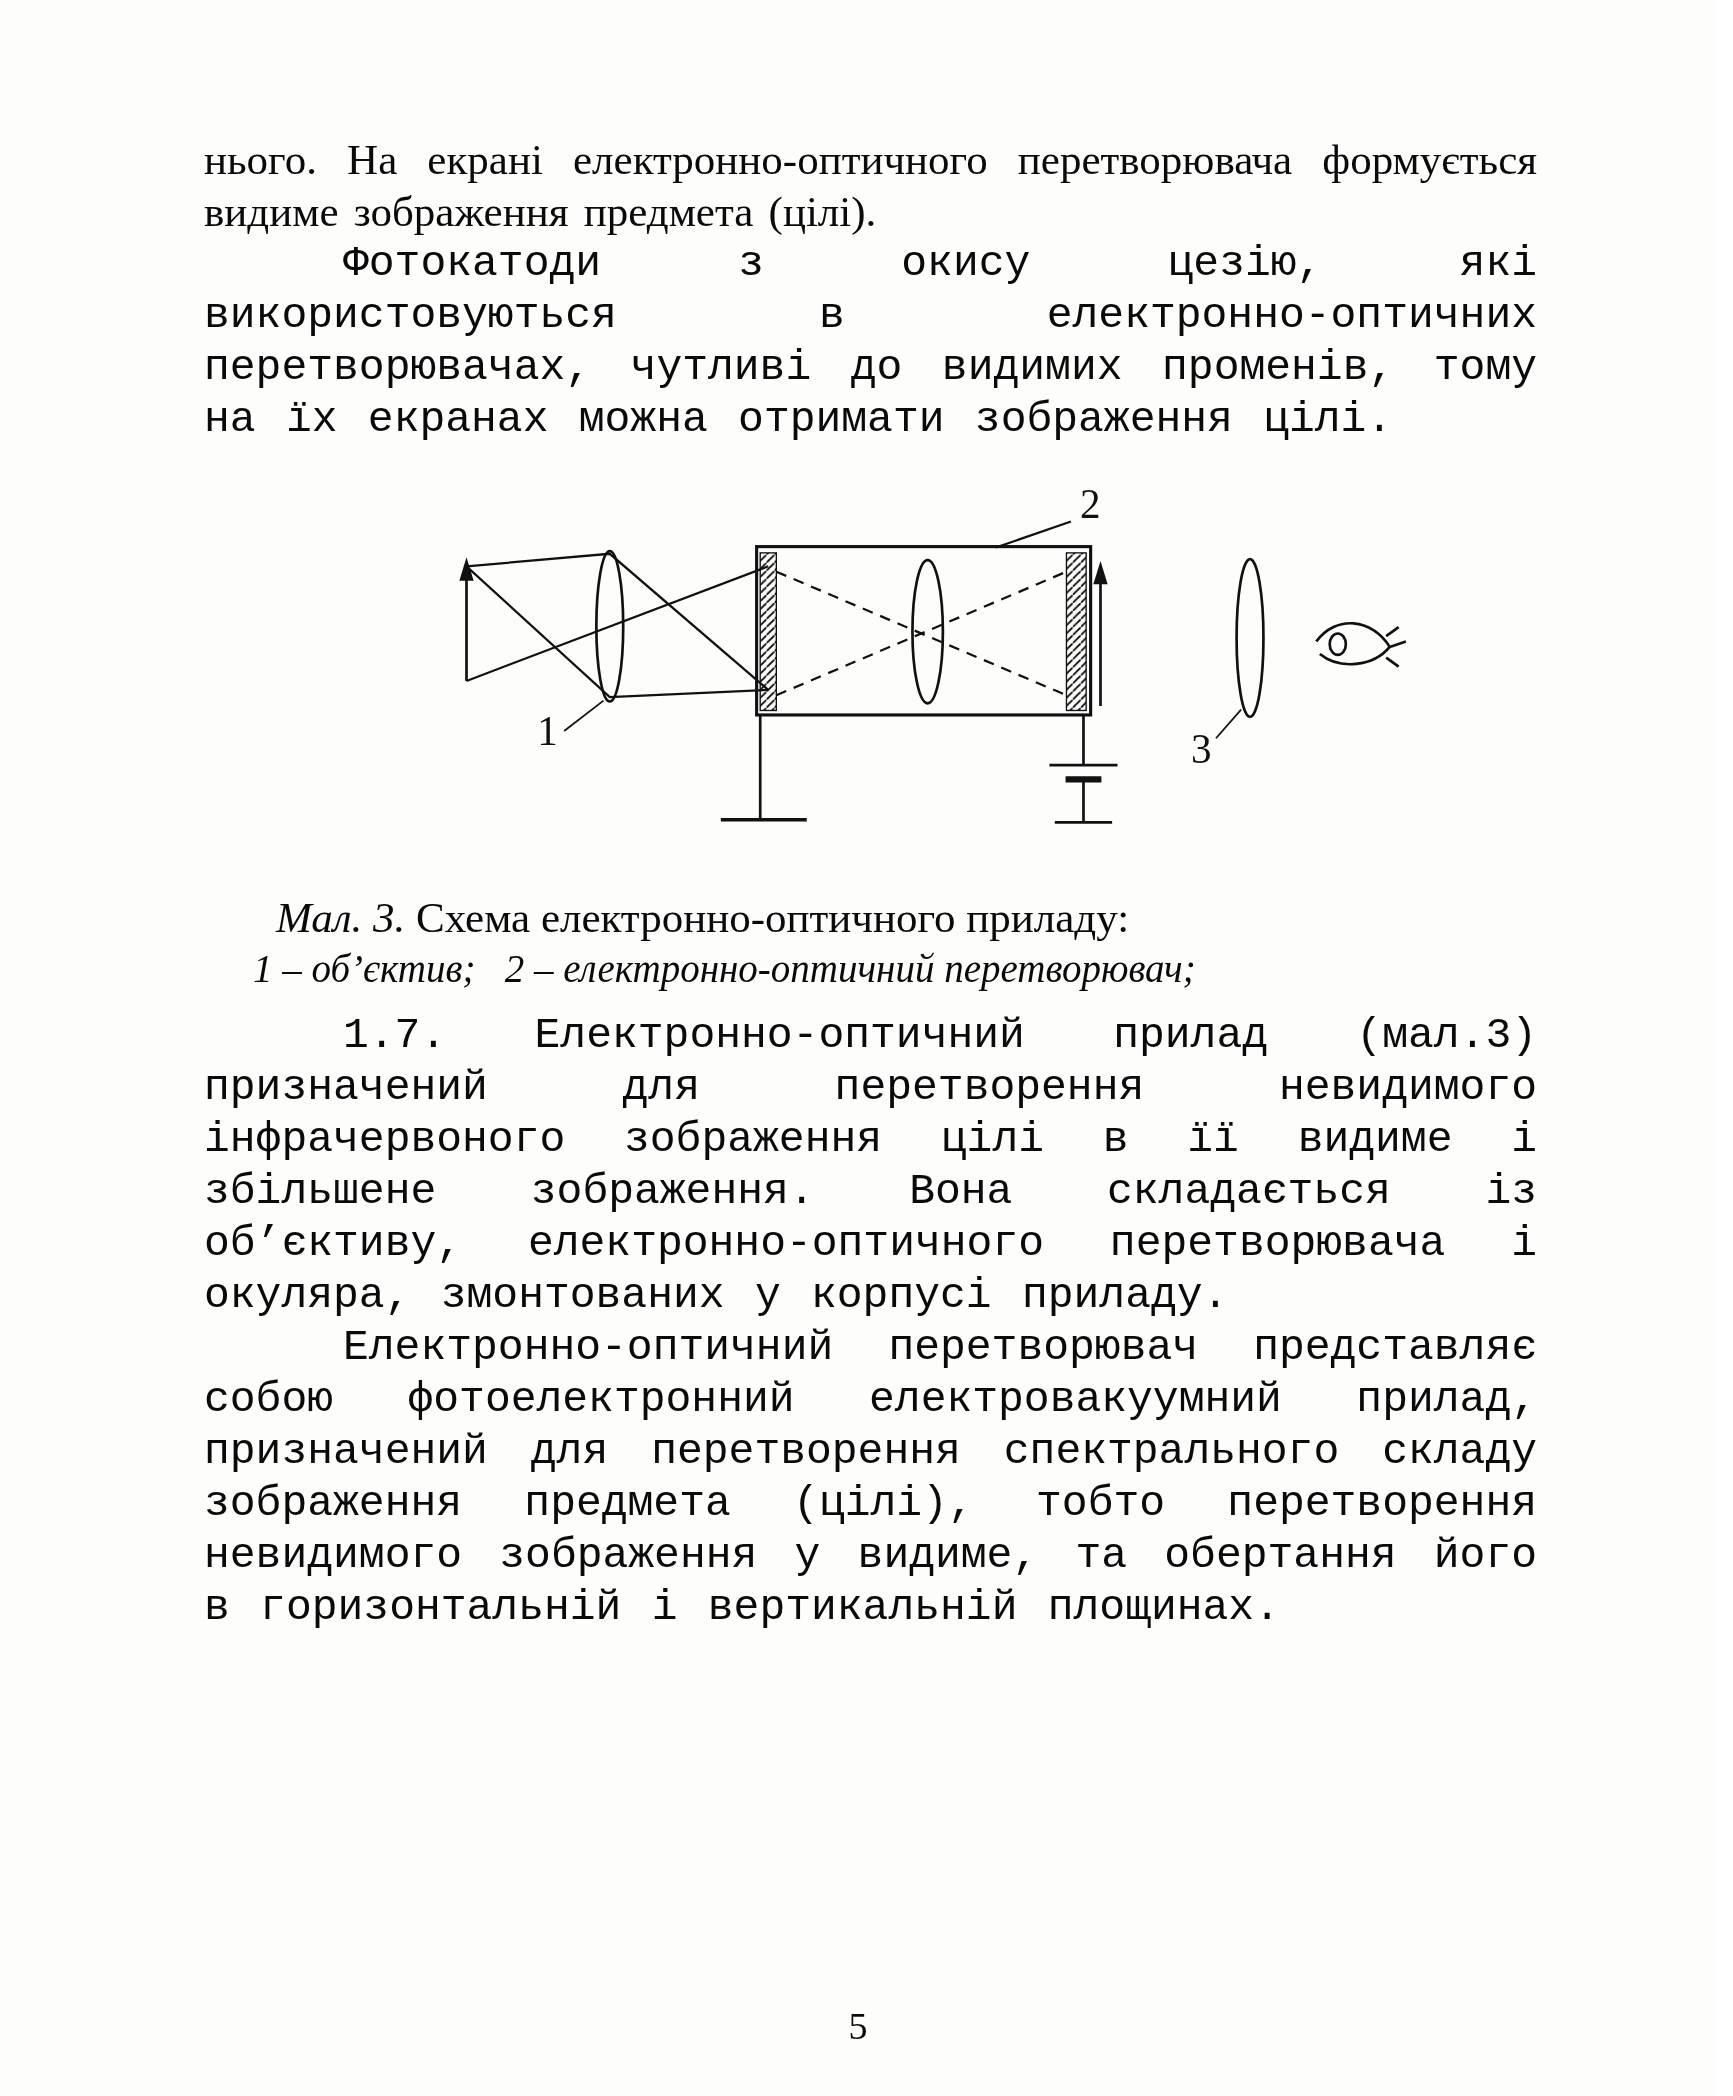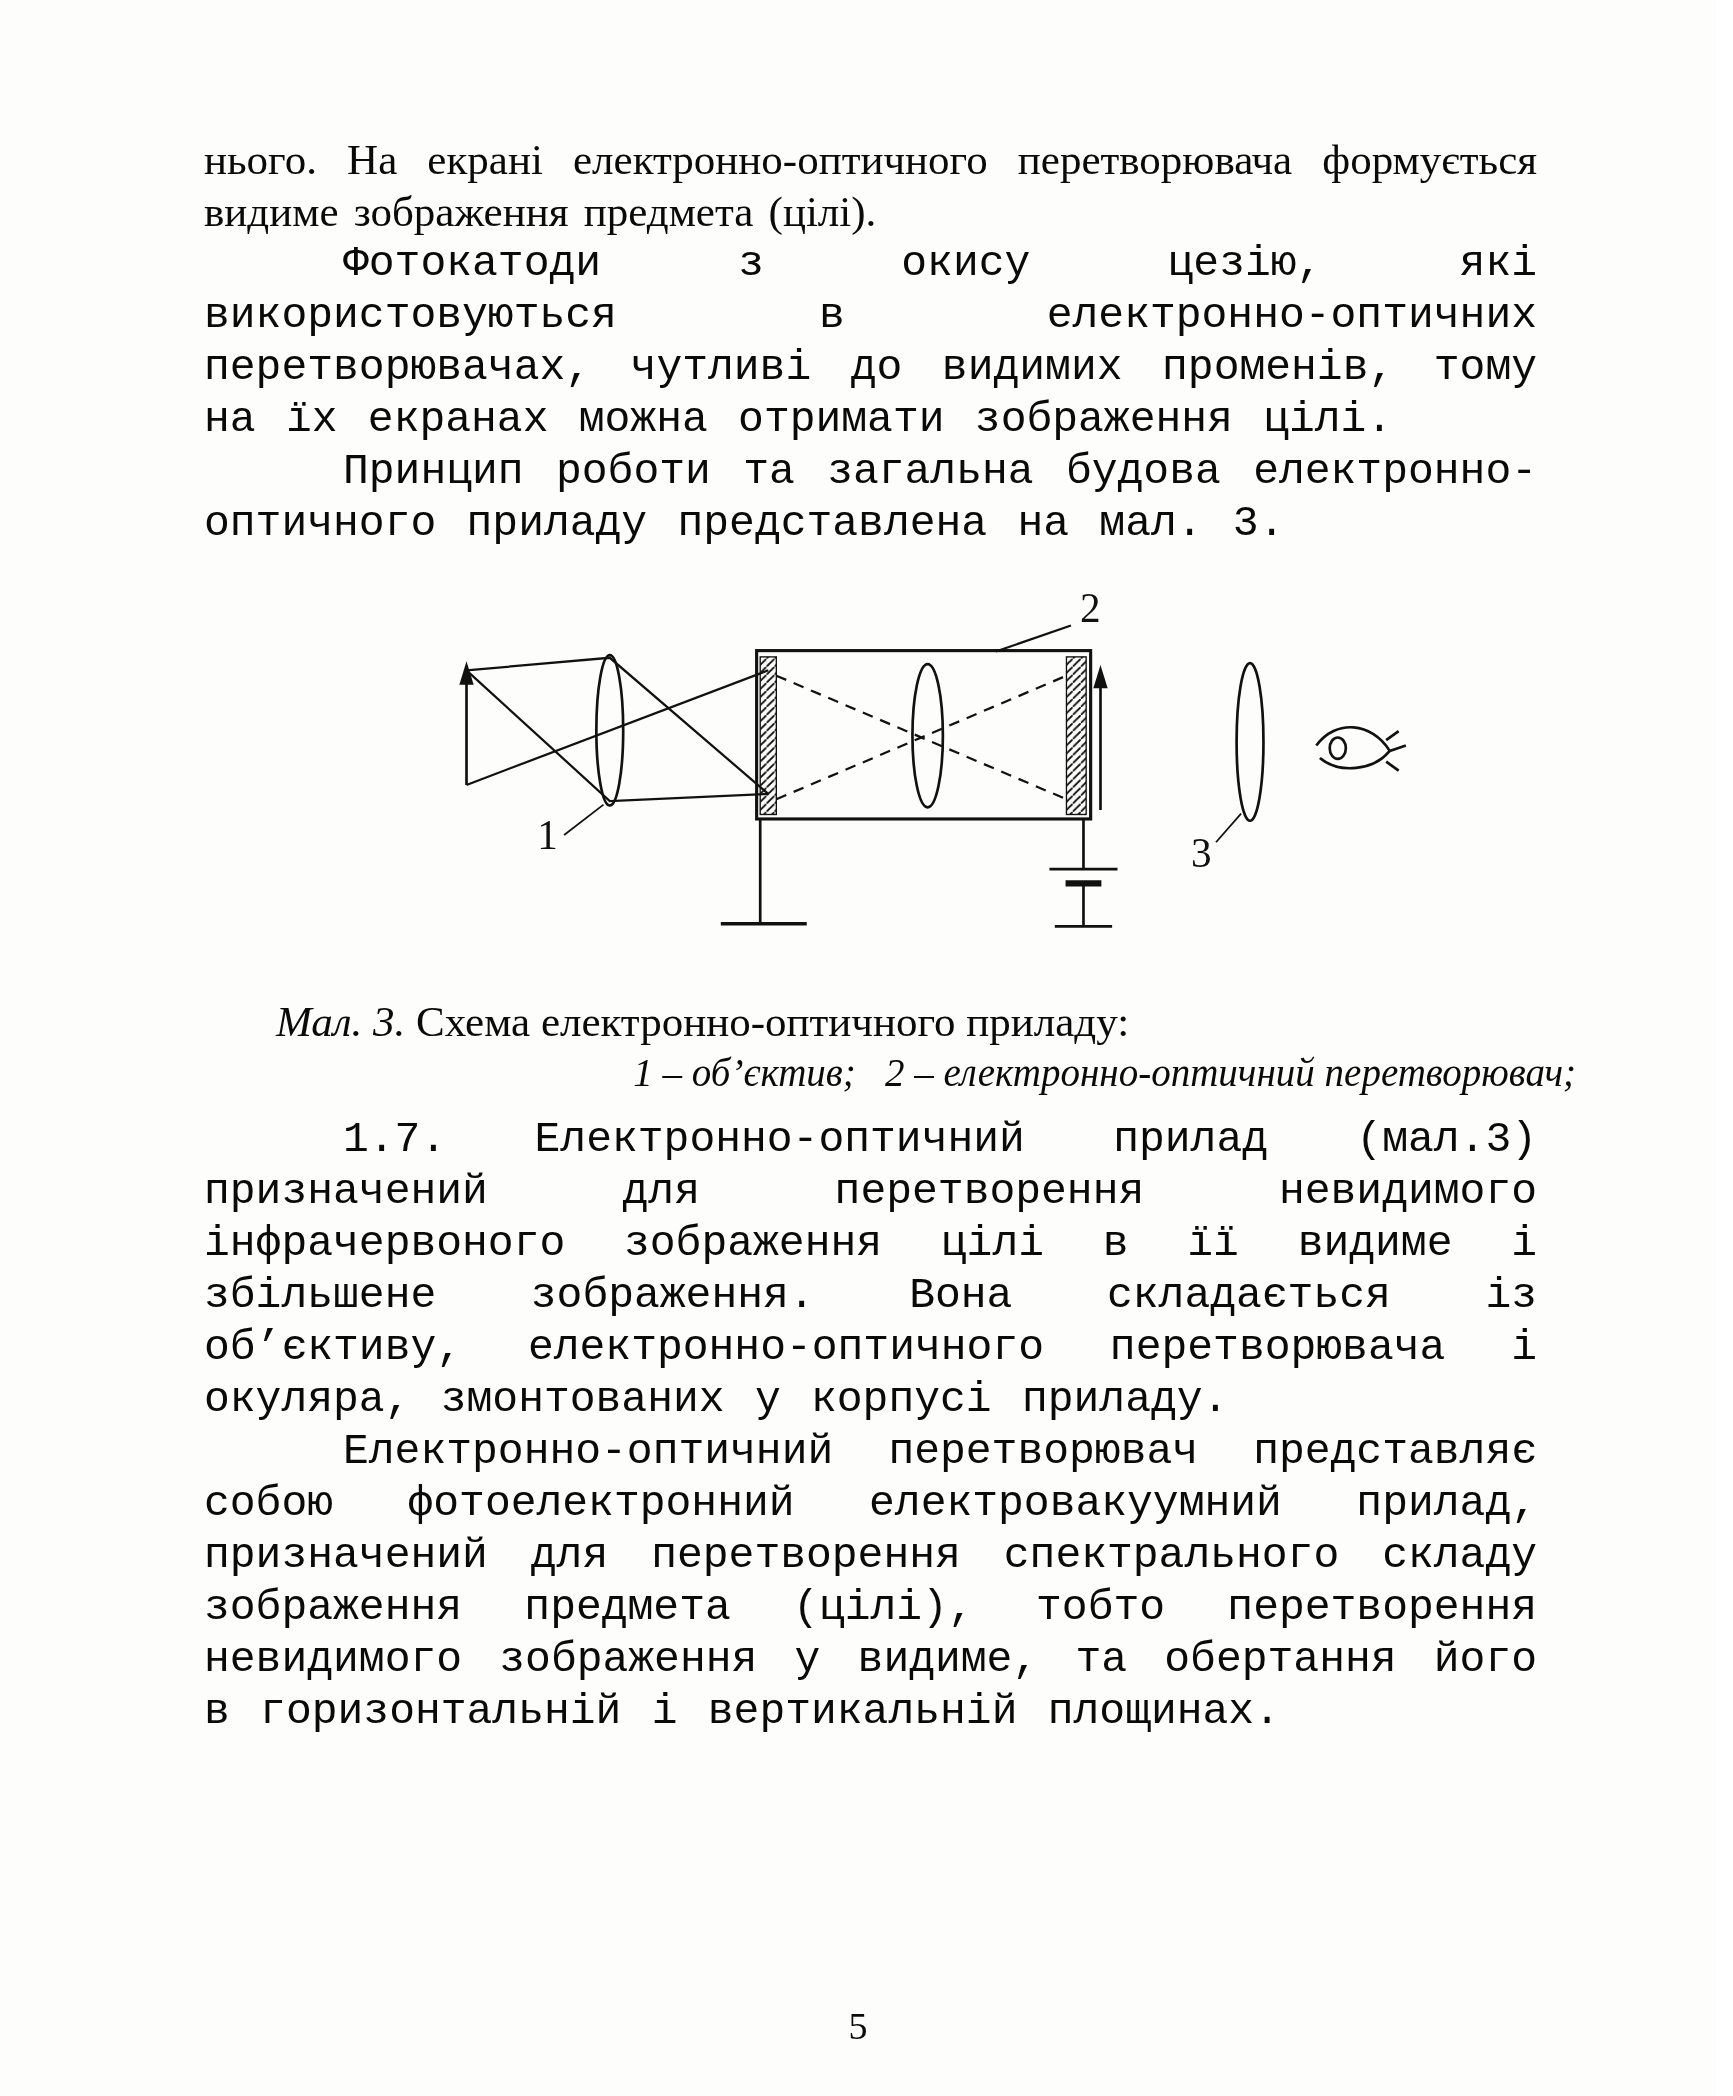--- a/index.html
+++ b/index.html
@@ -28,23 +28,23 @@
   .caption {
     margin-top: 23px;
     text-align: left;
     position: relative;
     left: 72px;
     font-size: 43px;
     line-height: 52px;
   }
   .caption .prefix { font-style: italic; }
   .legend {
-    text-align: right;
+    text-align: left;
     position: relative;
-    left: 39px;
+    left: 49px;
     font-style: italic;
     font-size: 39px;
     line-height: 50px;
     white-space: pre-wrap;
   }
   .page-number {
     position: absolute;
     bottom: 49px;
     left: 0;
     width: 100%;
@@ -52,21 +52,20 @@
     font-size: 38px;
   }
 </style>
 </head>
 <body>
 
 <div class="page">
 
   <p class="body-text">нього. На екрані електронно-оптичного перетворювача формується видиме зображення предмета (цілі).</p>
   <p class="body-text indent">Фотокатоди з окису цезію, які використовуються в електронно-оптичних перетворювачах, чутливі до видимих променів, тому на їх екранах можна отримати зображення цілі.</p>
-  <p class="body-text indent">Принцип роботи та загальна будова електронно-оптичного приладу представлена на мал. 3.</p>
 
   <figure class="figure">
     <svg class="diagram" width="985" height="403" viewBox="0 0 1100 450">
       <defs>
         <pattern id="hatch" patternUnits="userSpaceOnUse" width="9" height="9">
           <path d="M0,9 L9,0" stroke="#111" stroke-width="2" fill="none"></path>
         </pattern>
       </defs>
 
       <g stroke="#111">

